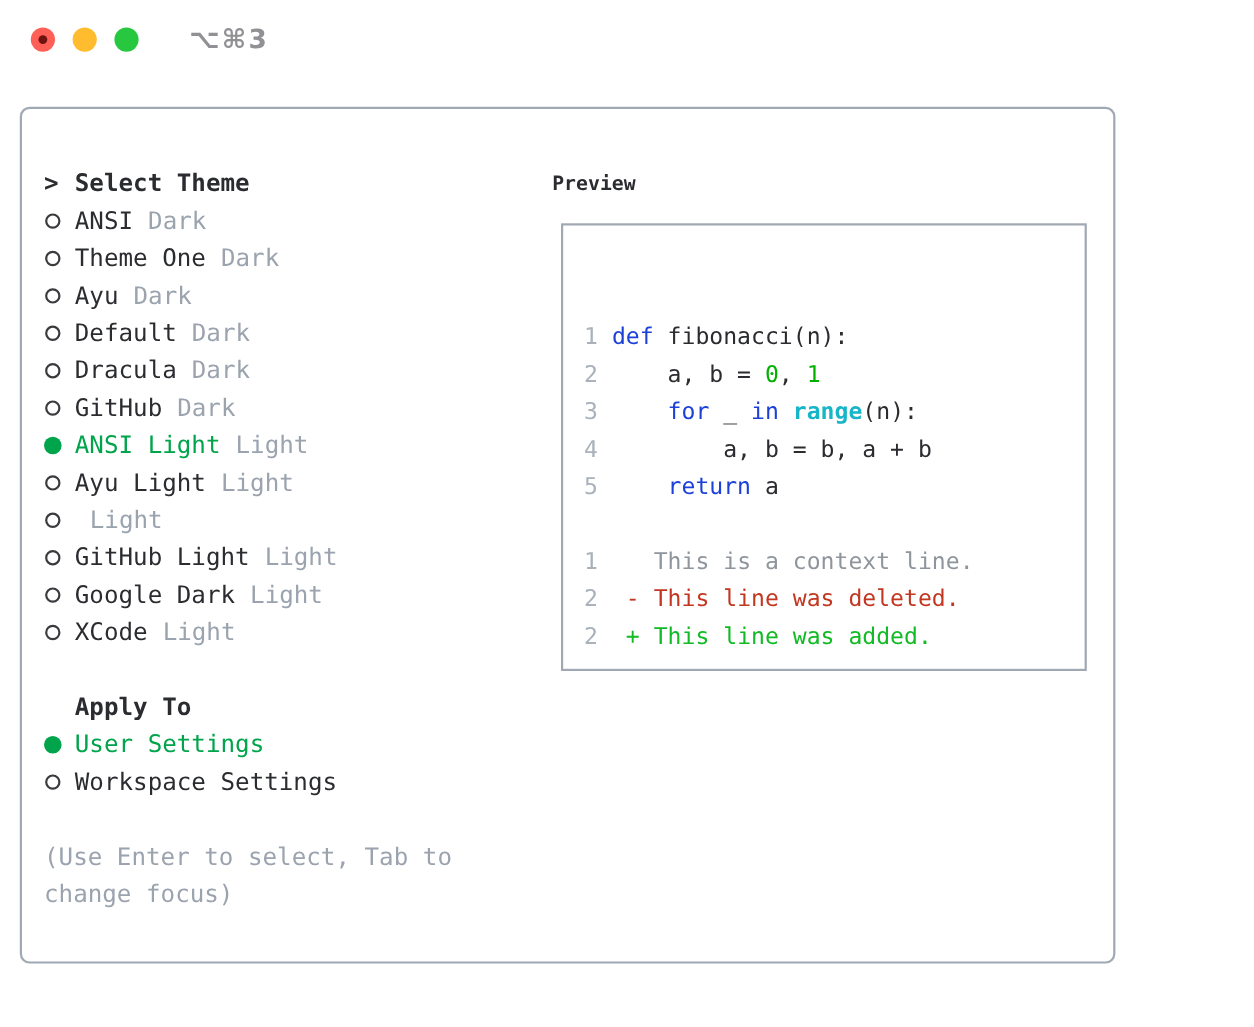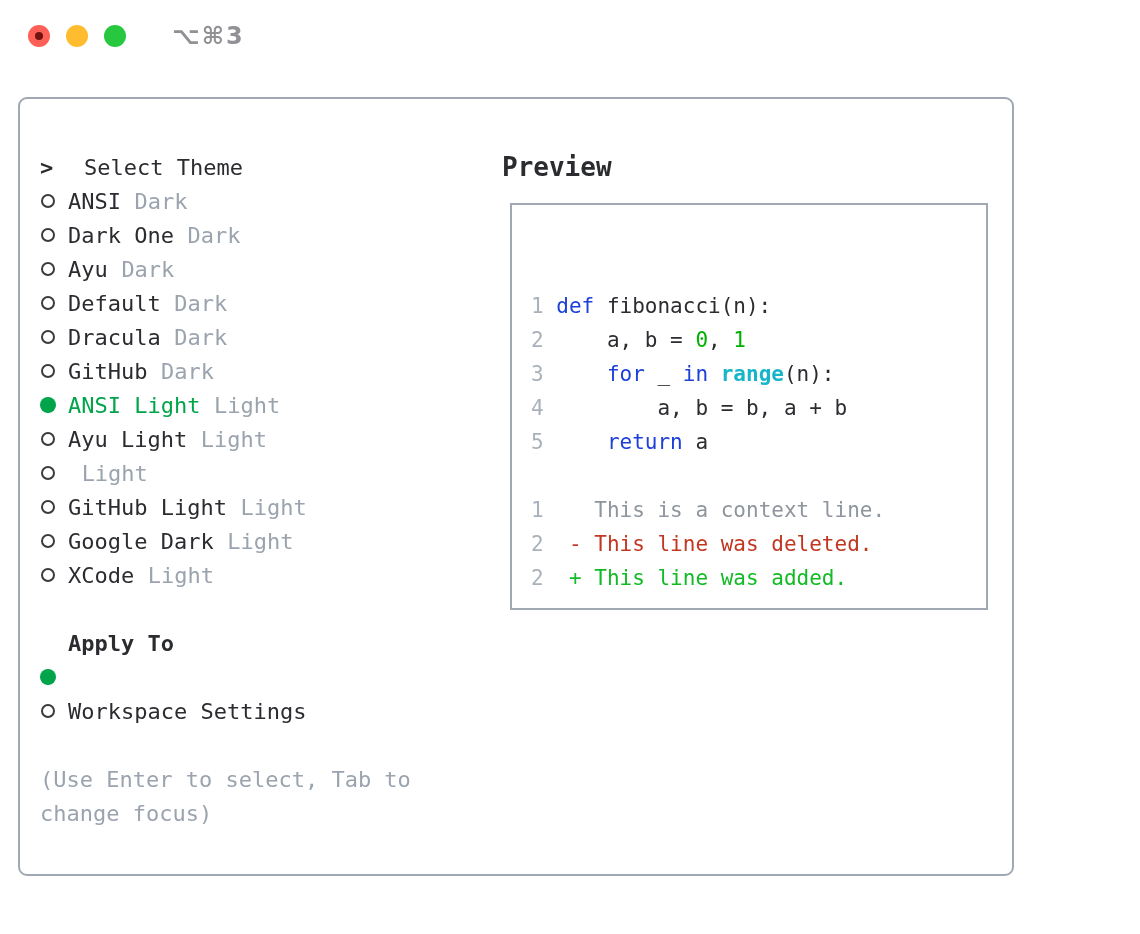--- a/index.html
+++ b/index.html
@@ -20,32 +20,32 @@
   
   .panel { position:absolute; left:18px; top:97px; width:996px; height:779px;
            border:2px solid var(--panel-border); border-radius:9px; background:#fff;
            padding:51px 0 0 20px; display:flex; }
   .leftcol { width:462px; }
   .rightcol { flex:1; }
 
   .row { height:34px; display:flex; align-items:center; font-size:22px; white-space:pre; }
   .iconcol { width:28px; display:flex; align-items:center; }
   .prefix { font-weight:bold; }
-  .htext { font-weight:normal;margin-left:16px; }
+  .htext { font-weight:bold; }
   .circle { width:14px; height:14px; border-radius:50%; border:2px solid #3a3b3f; margin-left:1px; }
   .circle.sel { border:none; width:16px; height:16px; background:var(--accent); margin-left:0; }
   .tname {}
   .theme.sel .tname { color:var(--accent); }
   .ttag { color:var(--muted); margin-left:0.62em;text-align:right; }
   .apply-title { font-weight:bold; }
   .opt.sel .tname { color:var(--accent); }
   .footer-line { color:var(--muted);text-align:center; }
 
   
-  .pv-head { height:34px; display:flex; align-items:center; font-size:26px; font-weight:bold; }
+  .pv-head { height:34px; display:flex; align-items:center; font-size:18px; font-weight:bold; }
   .pbox { margin-top:19px; margin-left:8px; width:478px; height:407px;
           border:2px solid var(--panel-border); background:#fff; padding:50px 0 0 19px; }
   .pline { height:34px; display:flex; align-items:center; font-size:21px; white-space:pre; }
   .ln { color:var(--linenum); }
   .tok-kw { color:var(--keyword); }
   .tok-fn { color:var(--builtin);font-weight:bold; }
   .tok-num { color:var(--number); }
   .tok-p { color:var(--text); }
   .d-context, .d-context .dsign { color:var(--context); }
   .d-deleted, .d-deleted .dsign { color:var(--deleted); }
@@ -68,42 +68,42 @@
 <div class="panel">
 
   <div class="leftcol">
     <div class="row">
       <span class="iconcol prefix">&gt;</span>
       <span class="htext">Select Theme</span>
     </div>
 
     <div id="themeList">
         <div class="row theme"><span class="iconcol"><span class="circle"></span></span><span class="tname">ANSI</span><span class="ttag">Dark</span></div>
-        <div class="row theme"><span class="iconcol"><span class="circle"></span></span><span class="tname">Dark One</span><span class="ttag">Dark</span></div>
+        <div class="row theme"><span class="iconcol"><span class="circle"></span></span><span class="tname">Theme One</span><span class="ttag">Dark</span></div>
         <div class="row theme"><span class="iconcol"><span class="circle"></span></span><span class="tname">Ayu</span><span class="ttag">Dark</span></div>
         <div class="row theme"><span class="iconcol"><span class="circle"></span></span><span class="tname">Default</span><span class="ttag">Dark</span></div>
         <div class="row theme"><span class="iconcol"><span class="circle"></span></span><span class="tname">Dracula</span><span class="ttag">Dark</span></div>
         <div class="row theme"><span class="iconcol"><span class="circle"></span></span><span class="tname">GitHub</span><span class="ttag">Dark</span></div>
         <div class="row theme sel"><span class="iconcol"><span class="circle sel"></span></span><span class="tname">ANSI Light</span><span class="ttag">Light</span></div>
         <div class="row theme"><span class="iconcol"><span class="circle"></span></span><span class="tname">Ayu Light</span><span class="ttag">Light</span></div>
         <div class="row theme"><span class="iconcol"><span class="circle"></span></span><span class="ttag">Light</span></div>
         <div class="row theme"><span class="iconcol"><span class="circle"></span></span><span class="tname">GitHub Light</span><span class="ttag">Light</span></div>
         <div class="row theme"><span class="iconcol"><span class="circle"></span></span><span class="tname">Google Dark</span><span class="ttag">Light</span></div>
         <div class="row theme"><span class="iconcol"><span class="circle"></span></span><span class="tname">XCode</span><span class="ttag">Light</span></div>
       </div>
 
     <div class="row"></div>
 
     <div class="row">
       <span class="iconcol"></span>
       <span class="apply-title">Apply To</span>
     </div>
 
     <div id="applyList">
-        <div class="row opt sel"><span class="iconcol"><span class="circle sel"></span></span></div>
+        <div class="row opt sel"><span class="iconcol"><span class="circle sel"></span></span><span class="tname">User Settings</span></div>
         <div class="row opt"><span class="iconcol"><span class="circle"></span></span><span class="tname">Workspace Settings</span></div>
       </div>
 
     <div class="row"></div>
 
     <div class="row footer-line">(Use Enter to select, Tab to</div>
     <div class="row footer-line">change focus)</div>
   </div>
 
   <div class="rightcol">

